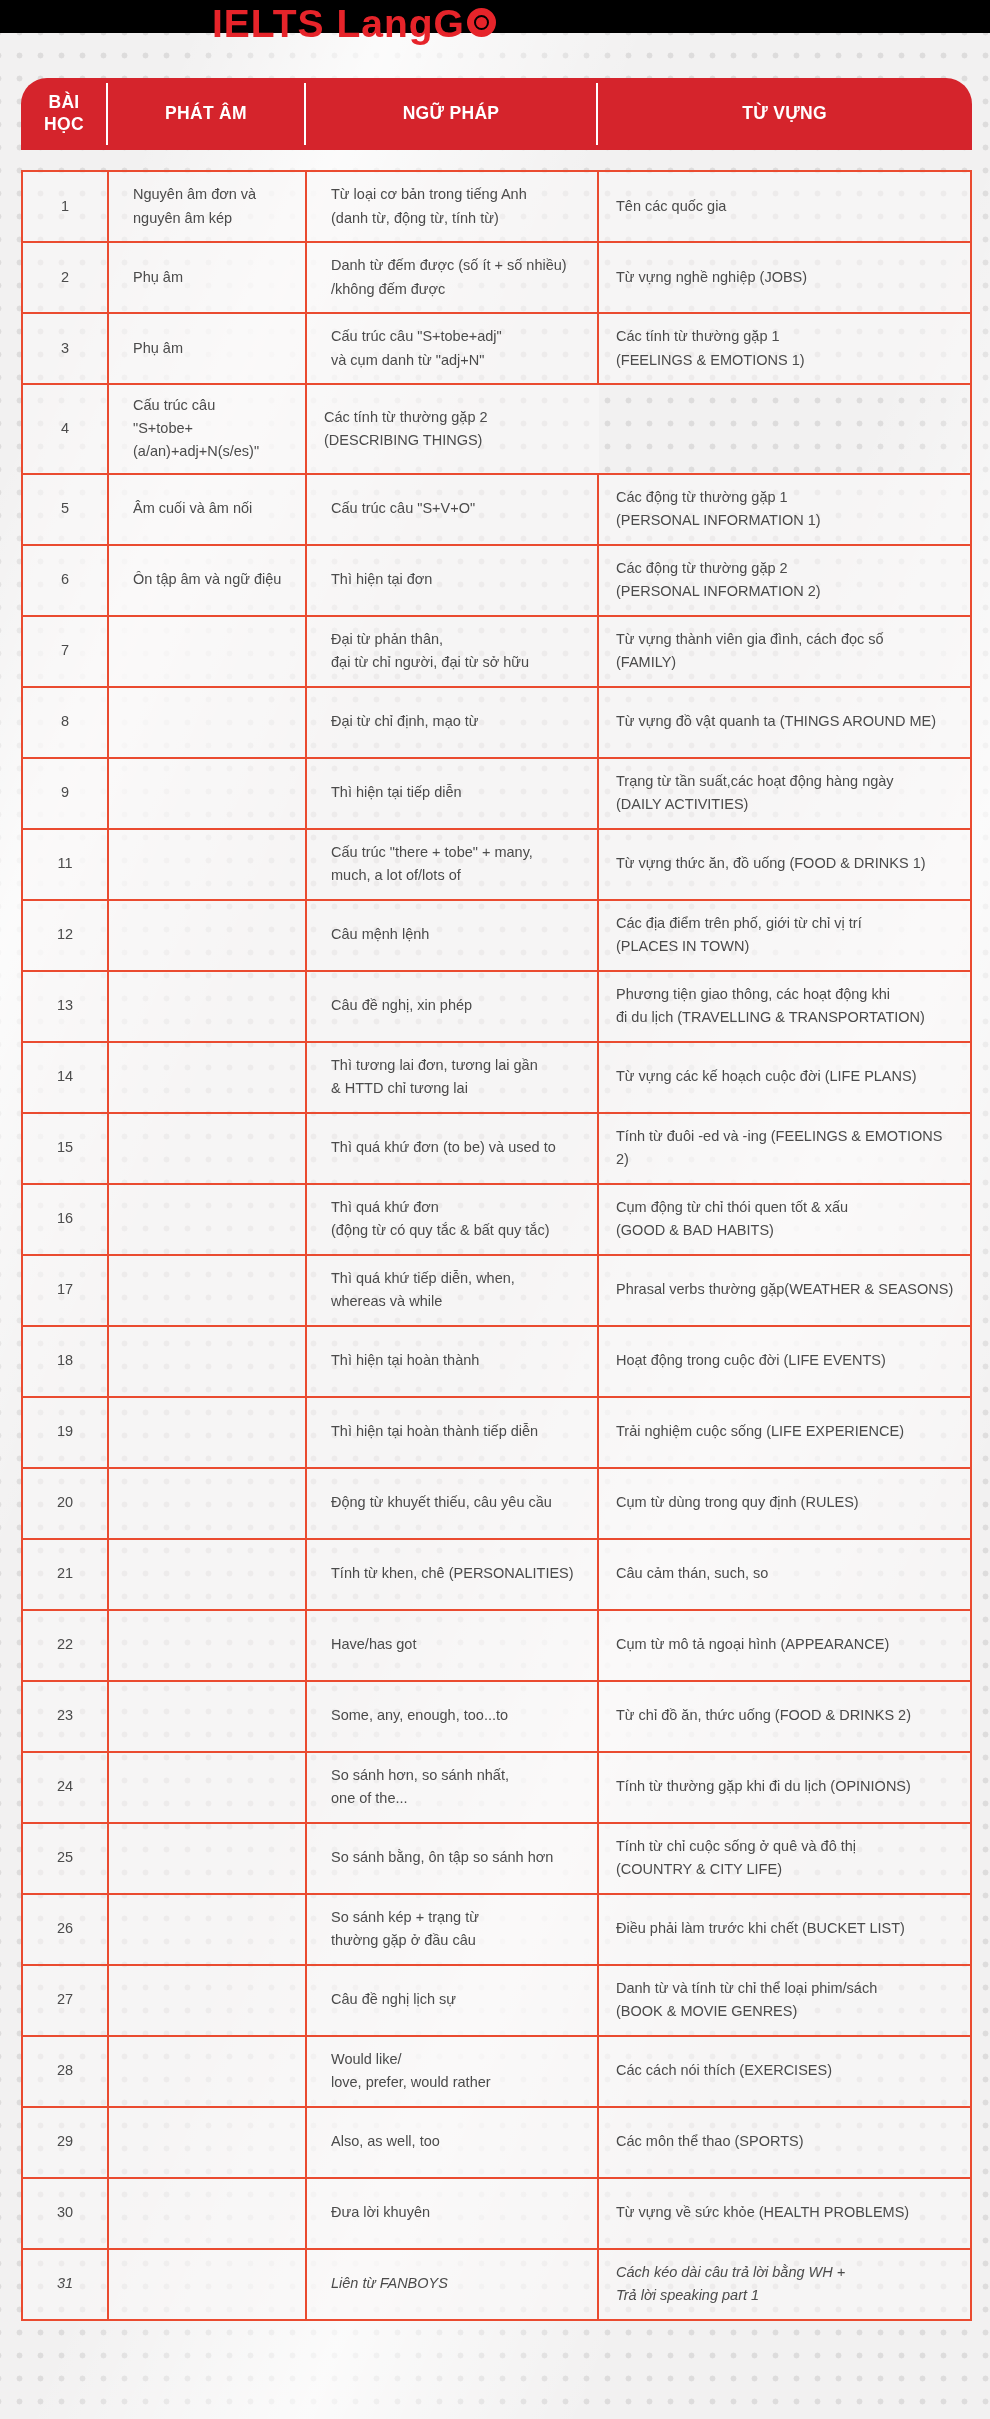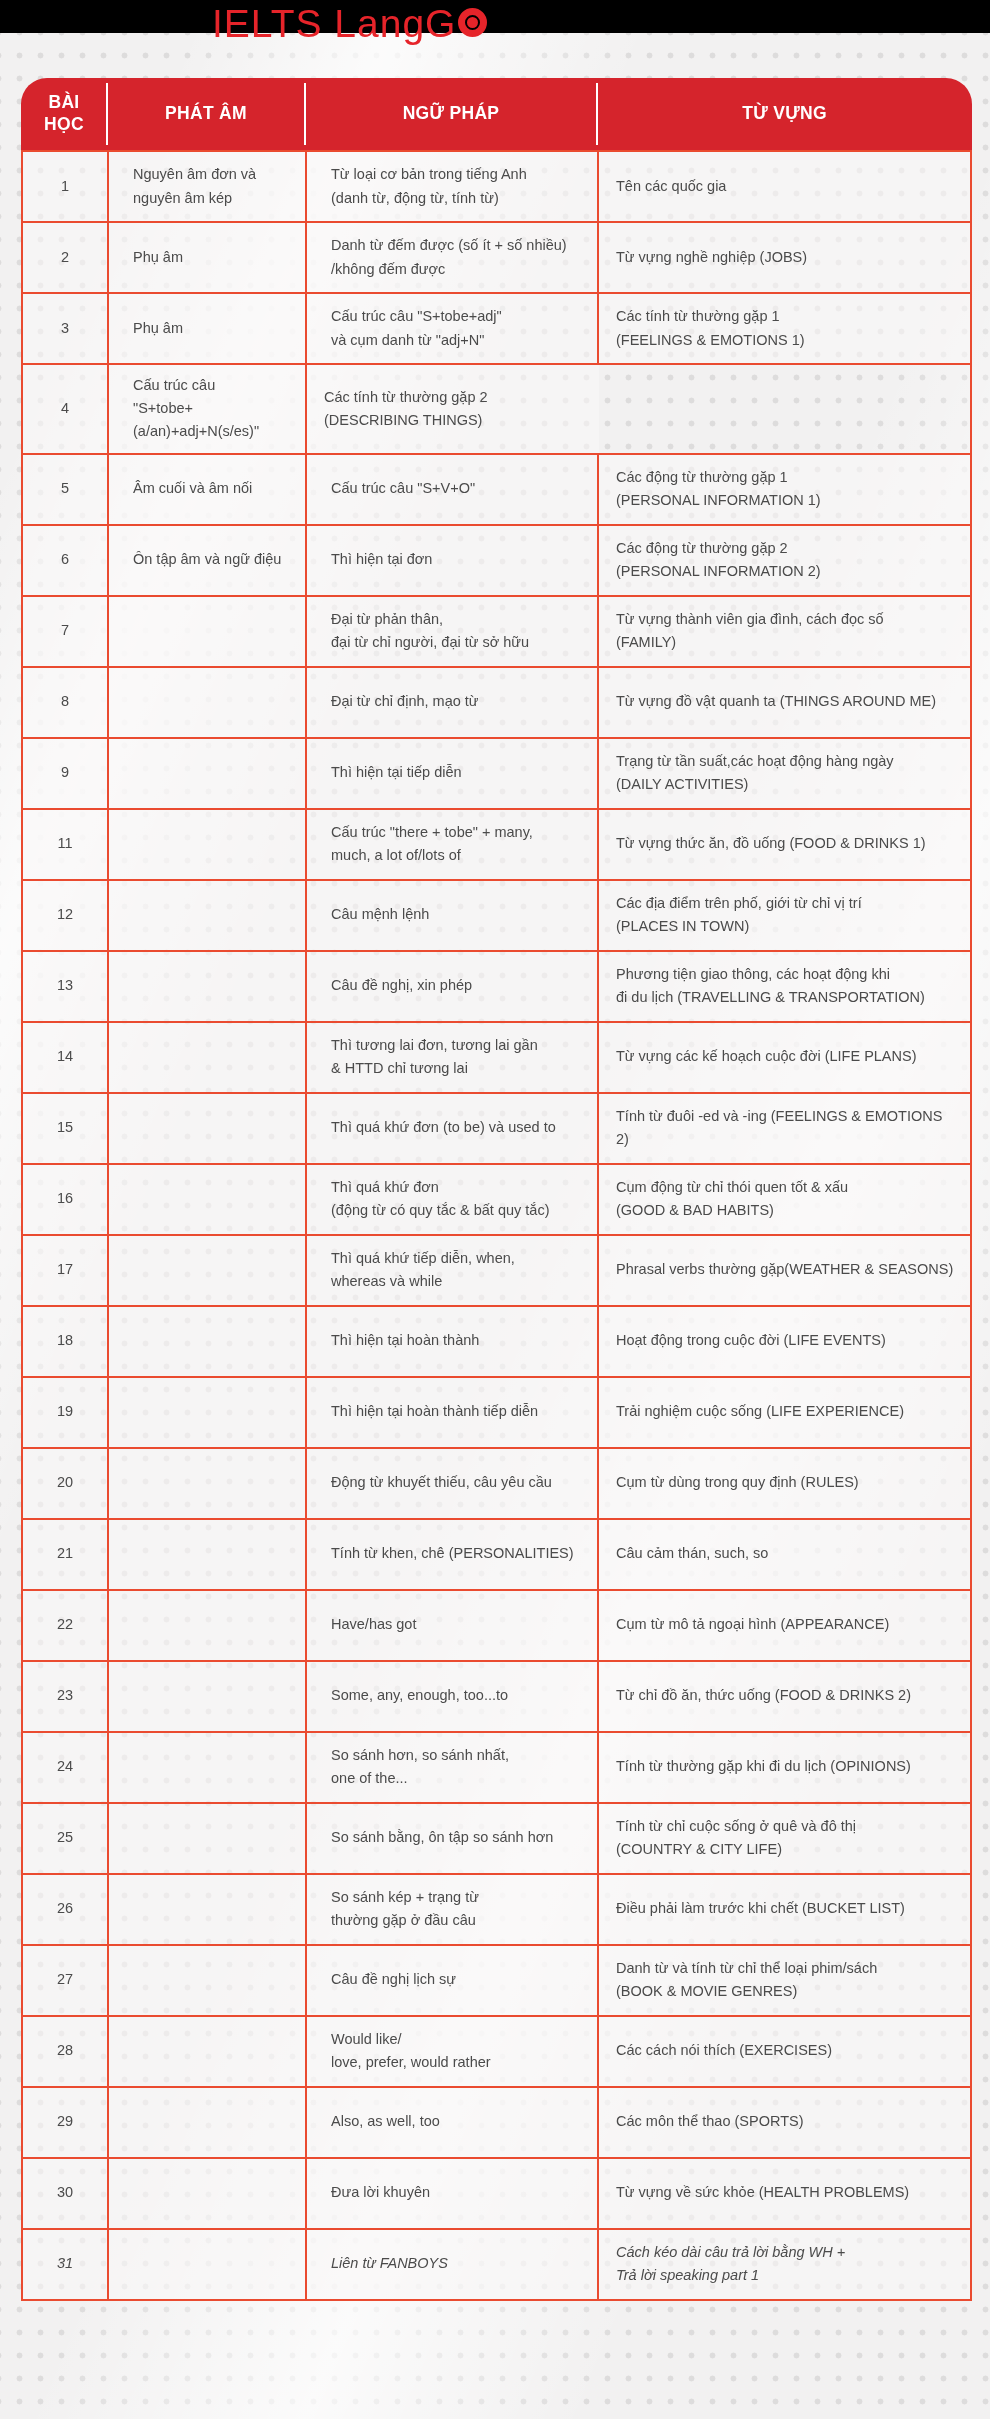--- a/index.html
+++ b/index.html
@@ -20,41 +20,42 @@
       rgba(255,255,255,0) 10%,rgba(255,255,255,.75) 20%,rgba(255,255,255,0) 33%,
       rgba(255,255,255,0) 52%,rgba(255,255,255,.7) 66%,rgba(255,255,255,0) 80%);
     pointer-events:none;
   }
   .topbar{
     position:absolute;top:0;left:0;width:100%;height:33px;
     background:#000;
   }
   .logo{
     position:absolute;top:2px;left:212px;z-index:3;
-    color:#e6242a;font-weight:normal;font-size:39px;line-height:44px;
+    color:#e6242a;font-weight:bold;font-size:39px;line-height:44px;
     letter-spacing:1px;white-space:nowrap;
   }
   .logo-o{
     display:inline-block;vertical-align:baseline;
     width:15px;height:15px;
     border:7px solid #e6242a;border-radius:50%;
     position:relative;margin-left:2px;
     font-size:0;color:transparent;
   }
   .logo-o::after{
     content:"";position:absolute;left:50%;top:50%;
     width:11px;height:11px;margin:-5.5px 0 0 -5.5px;
     background:#e6242a;border-radius:50%;
   }
   .table-area{position:absolute;left:21px;top:78px;width:951px;z-index:2;}
   .thead{
     height:72px;background:#d5242c;
     border-radius:26px 26px 0 0;
     display:grid;grid-template-columns:86px 198px 292px 1fr;
     align-items:stretch;
+    margin-bottom:20px;
   }
   .th{
     position:relative;display:flex;align-items:center;justify-content:center;
     color:#fff;font-weight:bold;font-size:17.5px;line-height:1.25;
     text-align:center;padding:0 10px;letter-spacing:.3px;
   }
   .th:not(:last-child)::after{
     content:"";position:absolute;right:-1px;top:5px;bottom:5px;width:2.5px;background:#fff;
   }
   .tbody{

